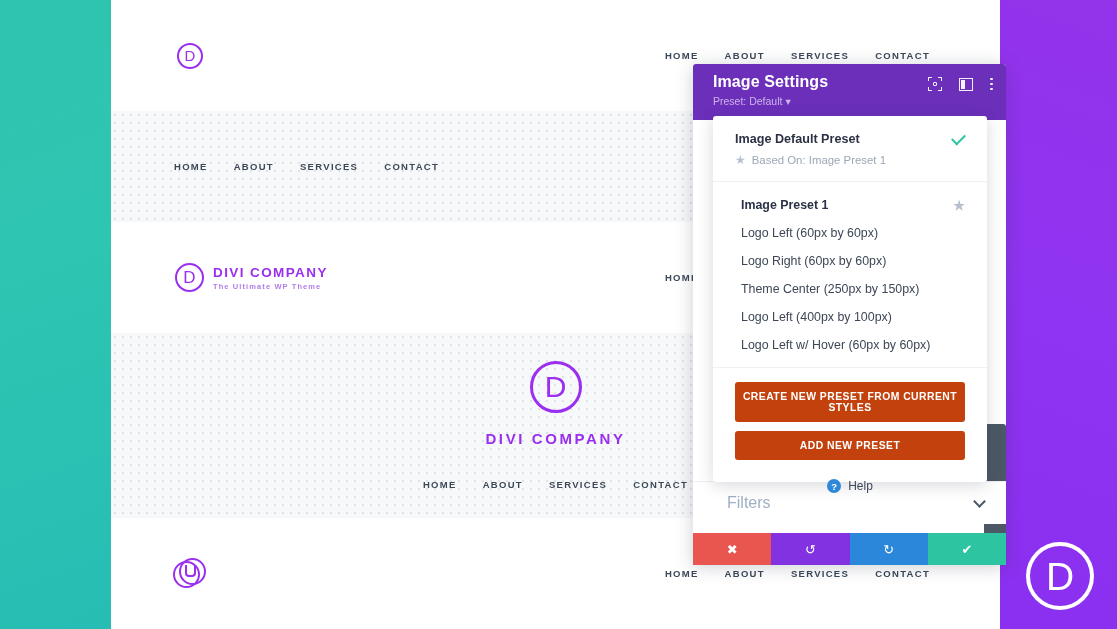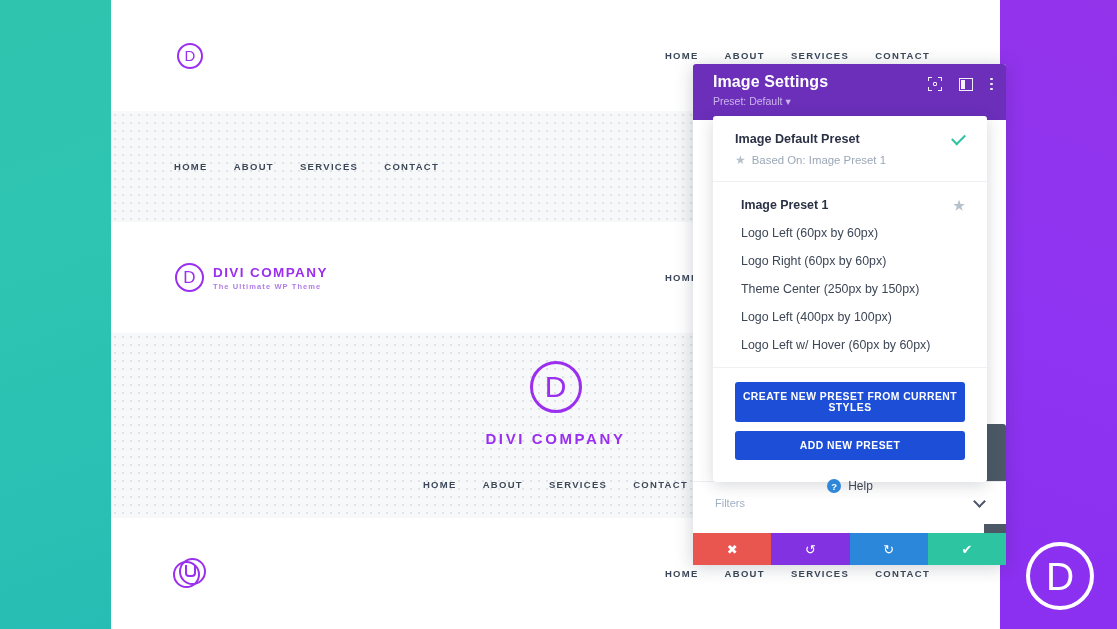--- a/index.html
+++ b/index.html
@@ -141,21 +141,21 @@
     position:absolute; left:291px; top:304px; width:22px; height:113px;
     background:#4c5866; border-radius:3px;
   }
 
   .filters-row {
     position:absolute; left:0; bottom:41px; width:313px; height:43px;
     display:flex; align-items:center; justify-content:space-between;
     padding:0 22px 0 22px; border-top:1px solid #eceef1;
     background:#fff; cursor:pointer;
   }
-  .filters-label { font-size:11px; color:#9fb0c4; }
+  .filters-label { font-size:16px; color:#9fb0c4;margin-left:12px; }
   .chev {
     width:9px; height:9px; border-right:2px solid #4a5568; border-bottom:2px solid #4a5568;
     transform:rotate(45deg); margin-top:-4px;
   }
 
   .action-bar {
     position:absolute; left:0; bottom:0; width:313px; height:32px; display:flex;
   }
   .action-bar button {
     flex:1; border:none; cursor:pointer; color:#fff;
@@ -193,21 +193,21 @@
 
   .dd-list { padding:9px 0 8px 0; border-bottom:1px solid #eef0f3; }
   .dd-item {
     position:relative; padding:7px 40px 7px 28px;
     font-size:12.4px; color:#3d4756; cursor:pointer;
   }
   .dd-item.bold { font-weight:bold; color:#2b3245; }
 
   .dd-actions { padding:14px 22px 6px 22px; }
   .dd-btn {
-    display:block; width:100%; background:#1d4ed8; color:#fff; border:none;
+    display:block; width:100%; background:#c2410c; color:#fff; border:none;
     border-radius:3px; padding:9px 4px; margin-bottom:9px; cursor:pointer;
     font-size:10.4px; font-weight:bold; letter-spacing:.45px;
     font-family:"Liberation Sans", sans-serif;
   }
   .dd-help {
     display:flex; align-items:center; justify-content:center; gap:7px;
     padding:10px 0 0 0; cursor:pointer;
   }
   .help-ic {
     width:14px; height:14px; border-radius:50%; background:#2e87d8; color:#fff;

